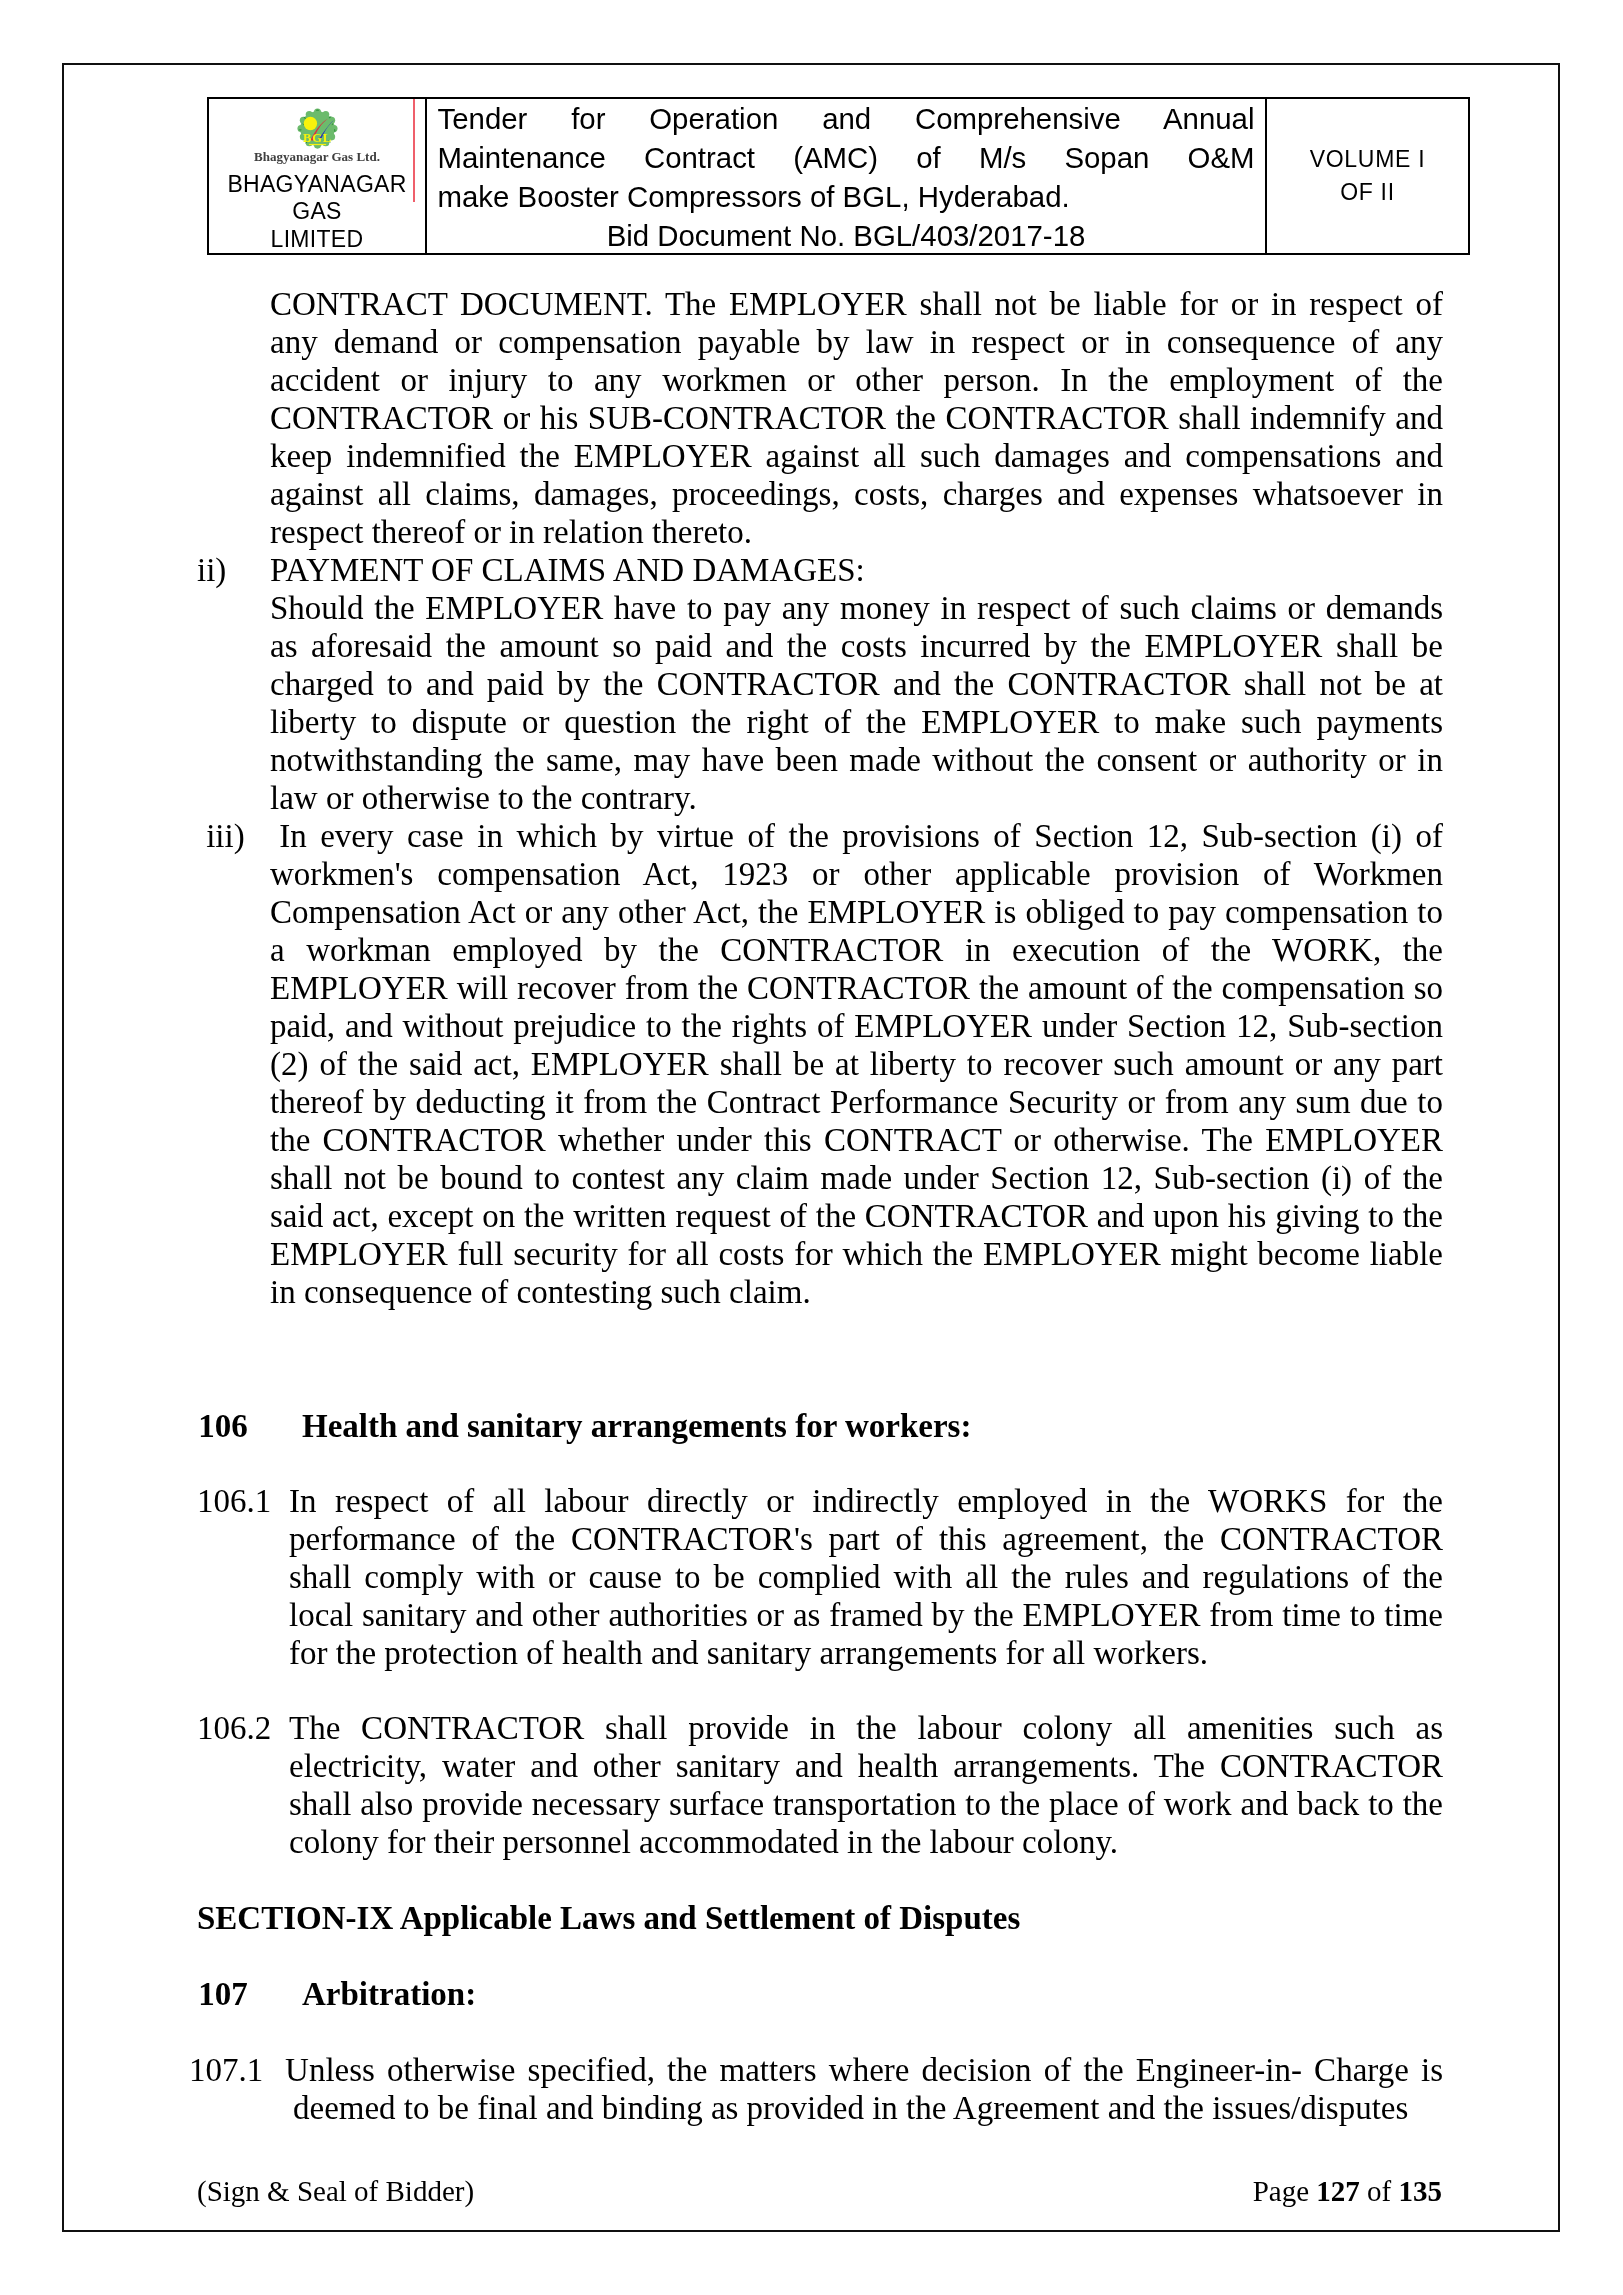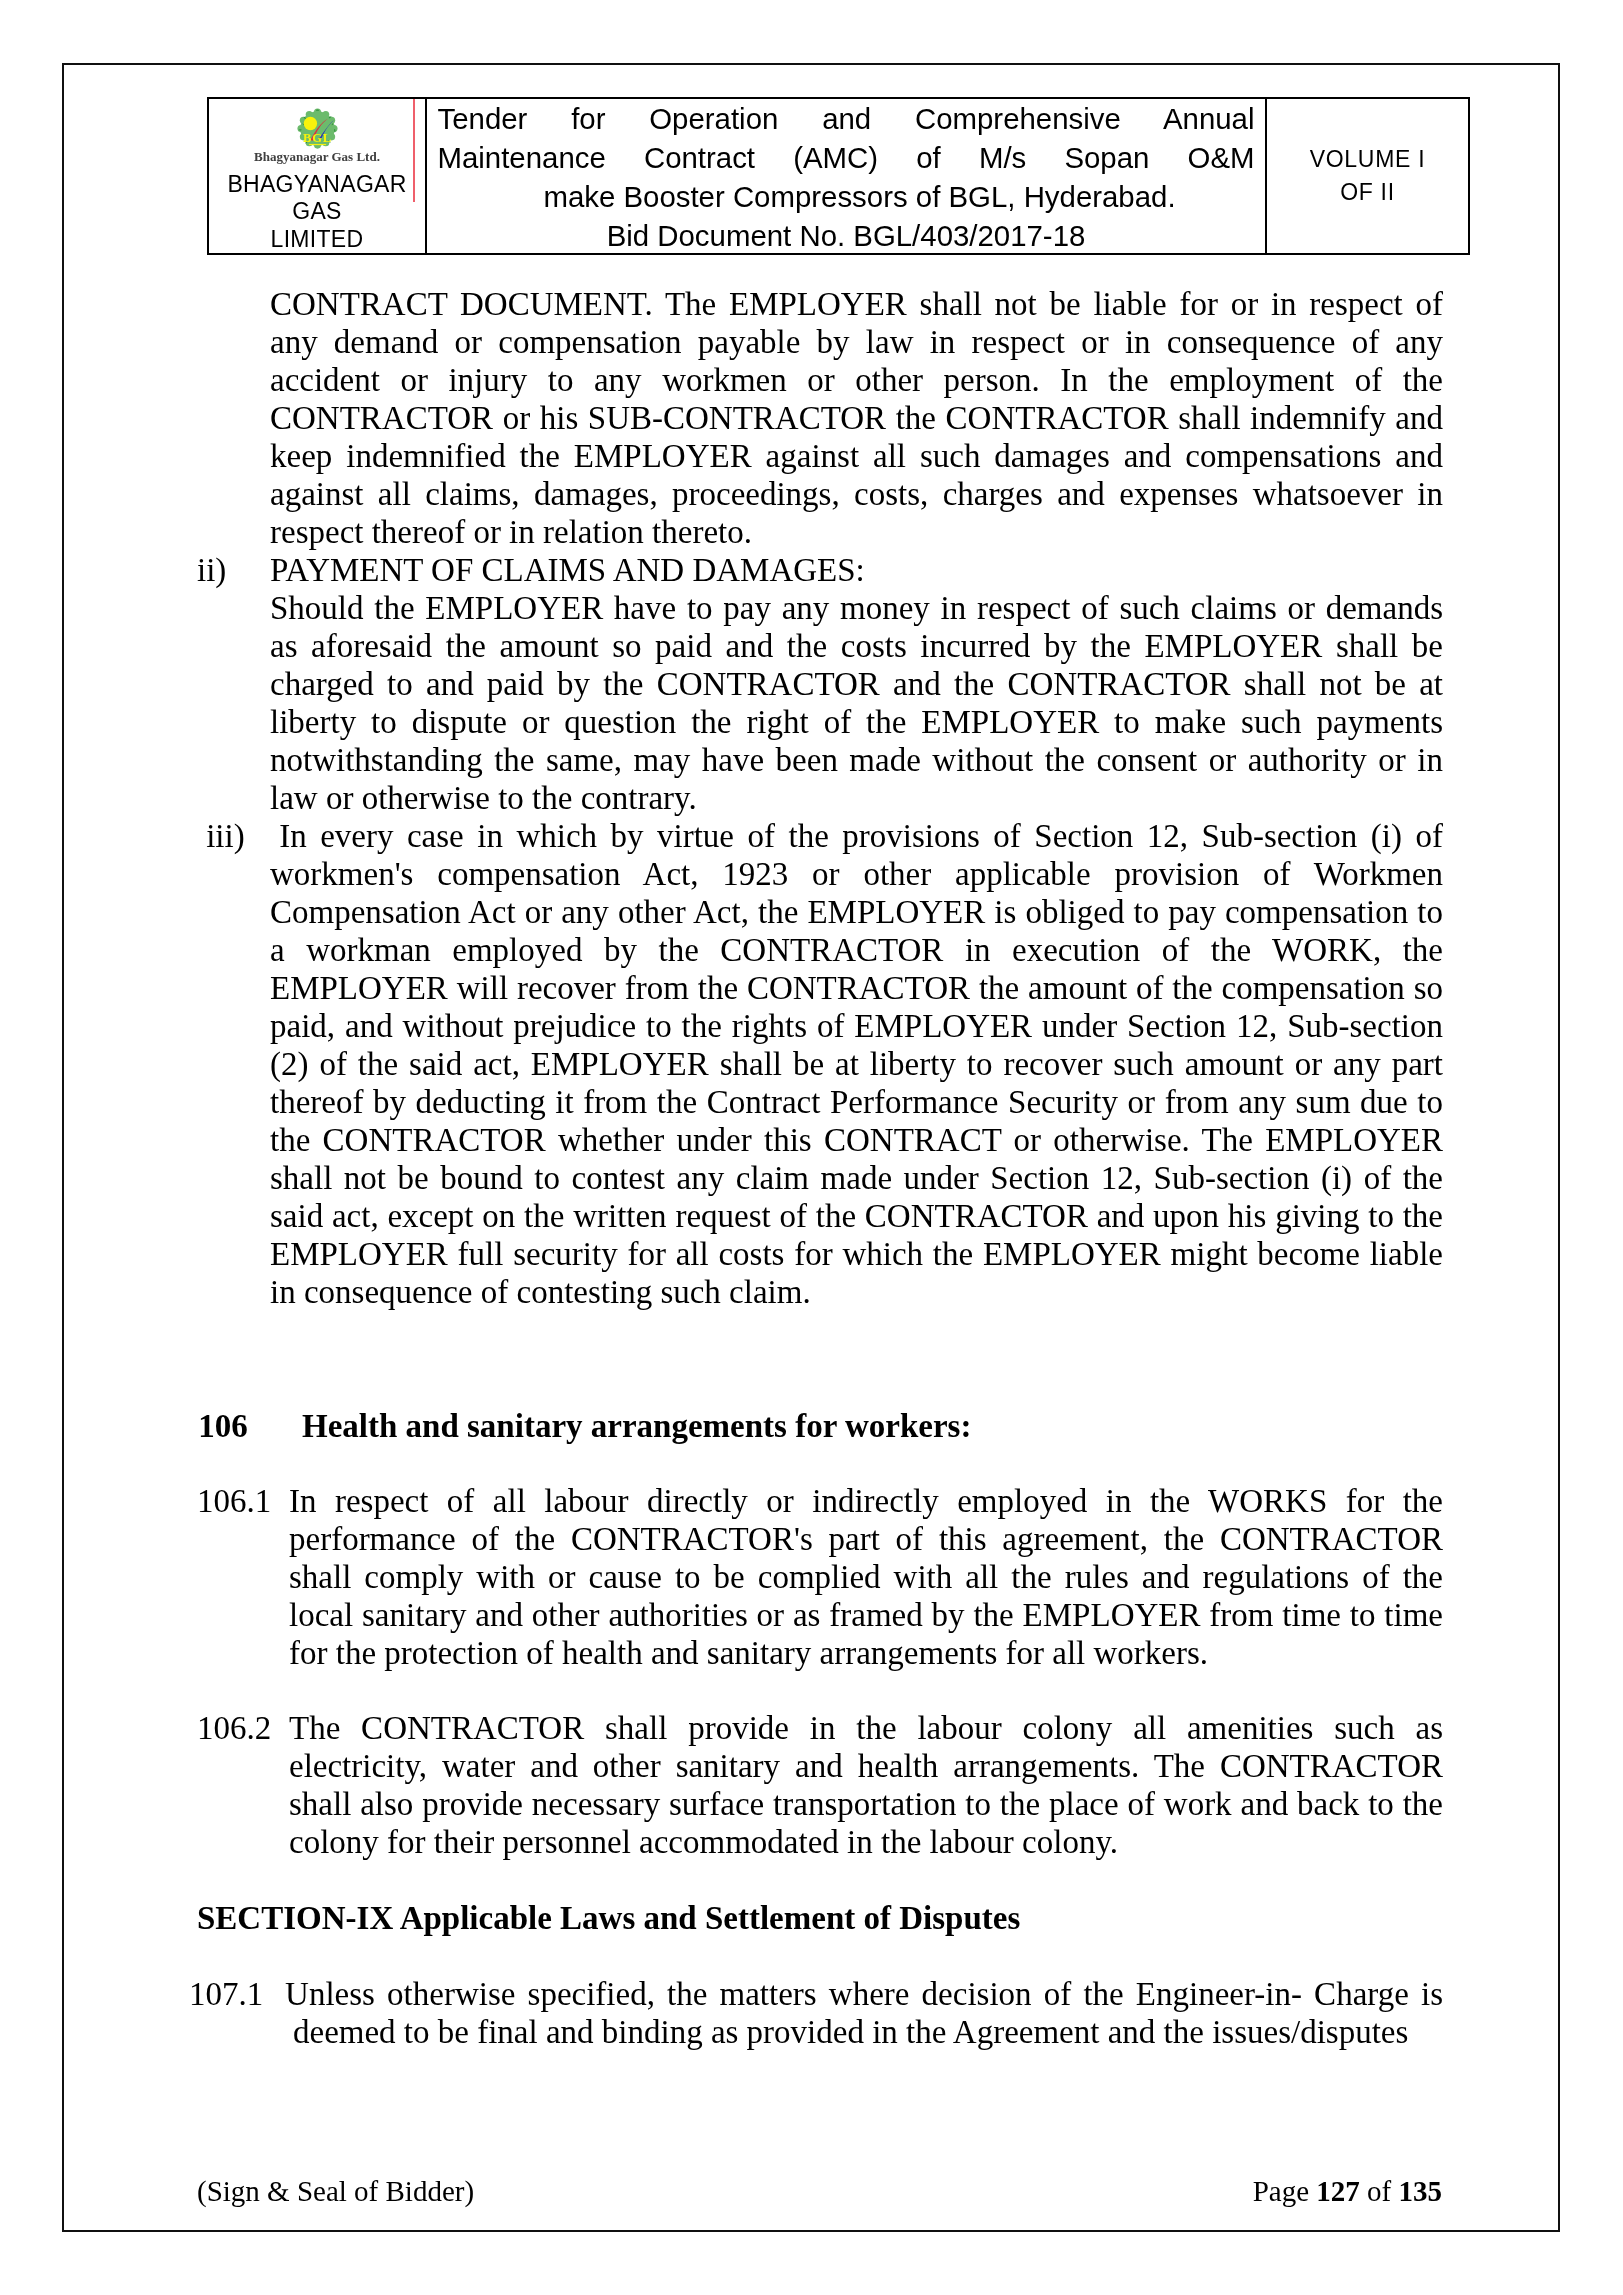--- a/index.html
+++ b/index.html
@@ -9,21 +9,21 @@
   
   .header-table{display:flex;margin-left:143px;margin-top:32px;width:1263px;height:158px;border:2px solid #000;box-sizing:border-box;}
   .cell{box-sizing:border-box;position:relative;}
   .cell + .cell{border-left:2px solid #000;}
   .logo-cell{width:216px;display:flex;flex-direction:column;align-items:center;padding-top:7.9px;}
   .logo-sub{font-family:"Liberation Serif",serif;font-weight:bold;font-size:13px;line-height:18.3px;color:#404040;margin-top:-2.6px;}
   .company{font-family:"Liberation Sans",sans-serif;font-size:23px;line-height:27.5px;text-align:center;margin-top:3.9px;letter-spacing:0.3px;}
   .red-line{position:absolute;top:0;width:2px;height:103px;background:#ef5f6b;left:204px;}
   .title-cell{width:840px;padding:0 10.5px;font-family:"Liberation Sans",sans-serif;font-size:29.4px;line-height:39px;}
   .tl-just{text-align:justify;text-align-last:justify;}
-  .tl-left{text-align:center;margin-left:27px;}
+  .tl-left{text-align:left;}
   .tl-center{text-align:center;}
   .volume-cell{flex:1;display:flex;flex-direction:column;justify-content:center;align-items:center;font-family:"Liberation Sans",sans-serif;font-size:23px;line-height:33px;letter-spacing:0.7px;}
 
   
   .content{margin:30px 115px 0 133px;font-size:33px;line-height:38px;text-align:justify;}
   .block{position:relative;margin:0;}
   .block .label{position:absolute;left:0;top:0;}
   .hang-112{padding-left:73px;}
   .hang-140{padding-left:92px;}
   .hang-147{padding-left:96px;text-indent:-7.9px;}
@@ -125,20 +125,24 @@
       <div>In respect of all labour directly or indirectly employed in the WORKS for the performance of the CONTRACTOR's part of this agreement, the CONTRACTOR shall comply with or cause to be complied with all the rules and regulations of the local sanitary and other authorities or as framed by the EMPLOYER from time to time for the protection of health and sanitary arrangements for all workers.</div>
     </div>
 
     <div class="block hang-140 mt-sm">
       <span class="label">106.2</span>
       <div>The CONTRACTOR shall provide in the labour colony all amenities such as electricity, water and other sanitary and health arrangements. The CONTRACTOR shall also provide necessary surface transportation to the place of work and back to the colony for their personnel accommodated in the labour colony.</div>
     </div>
 
     <div class="block plain-head mt-md">SECTION-IX Applicable Laws and Settlement of Disputes</div>
 
+    <div class="block sec-head mt-md">
+      <span class="label">107</span>
+      <span>Arbitration:</span>
+    </div>
 
     <div class="block hang-147 mt-md">
       <span class="label">107.1</span>
       <div>Unless otherwise specified, the matters where decision of the Engineer-in- Charge is deemed to be final and binding as provided in the Agreement and the issues/disputes</div>
     </div>
 
   </div>
 
   <div class="footer">
     <span>(Sign &amp; Seal of Bidder)</span>

